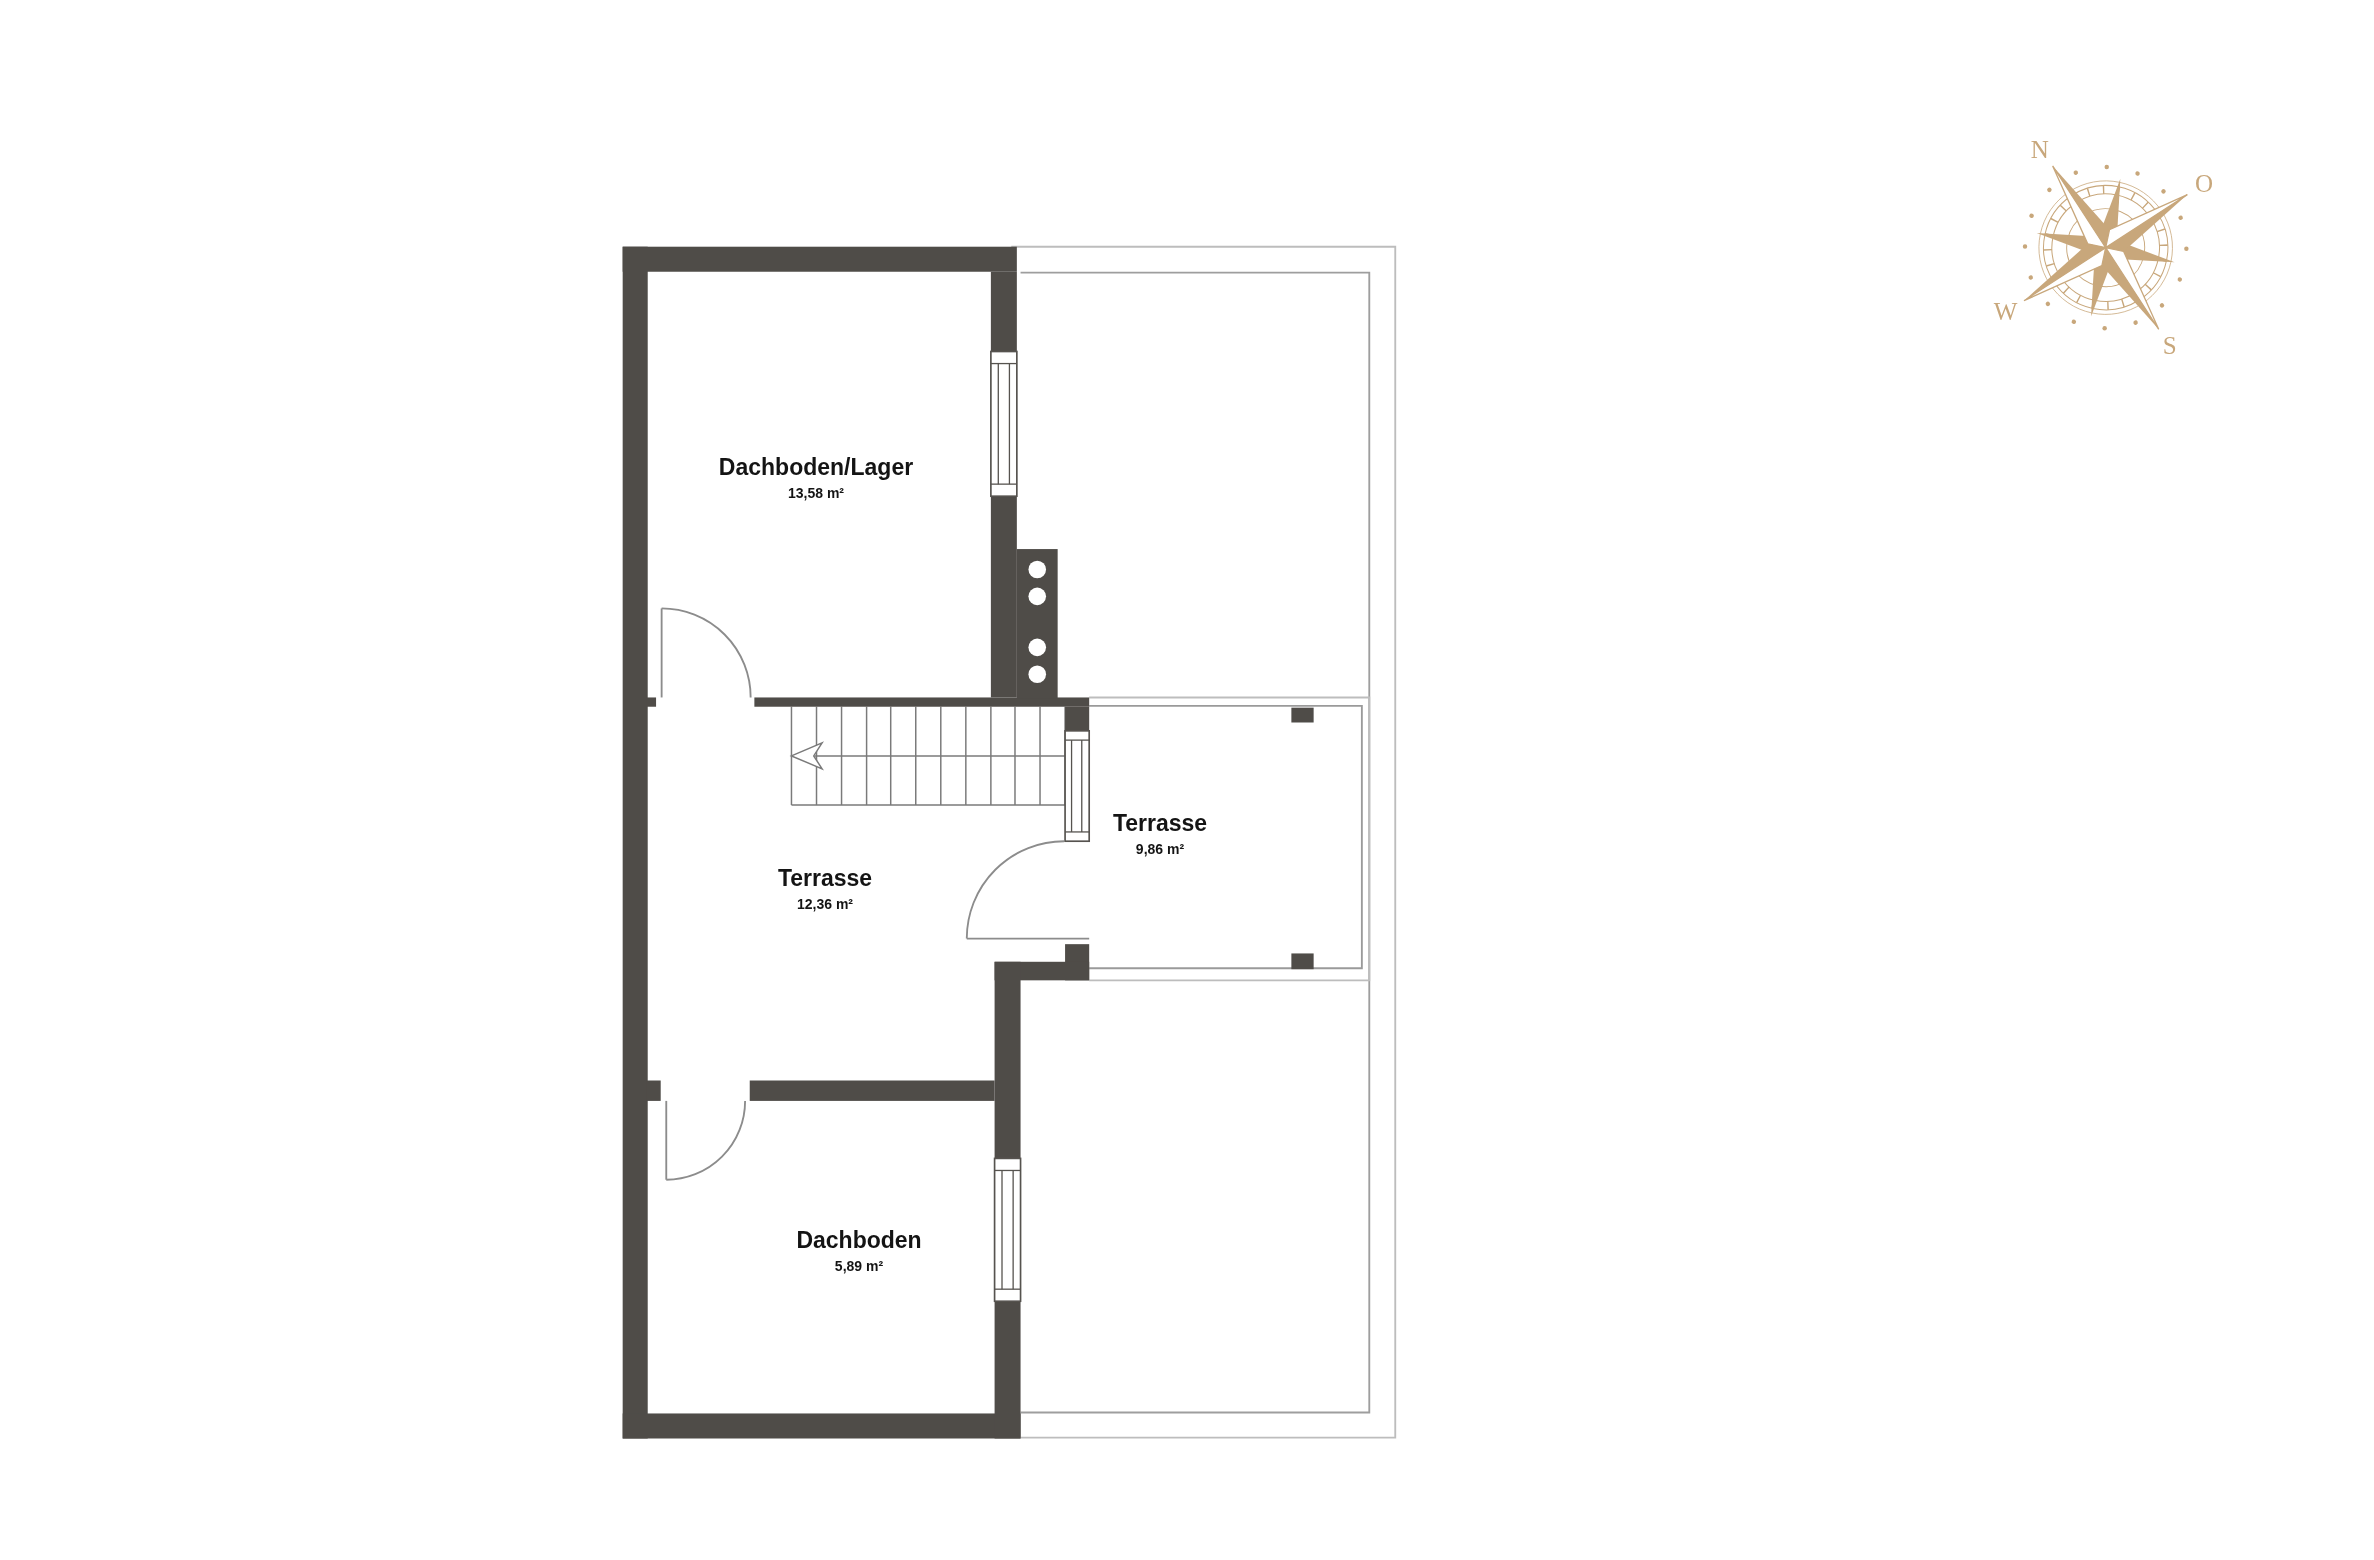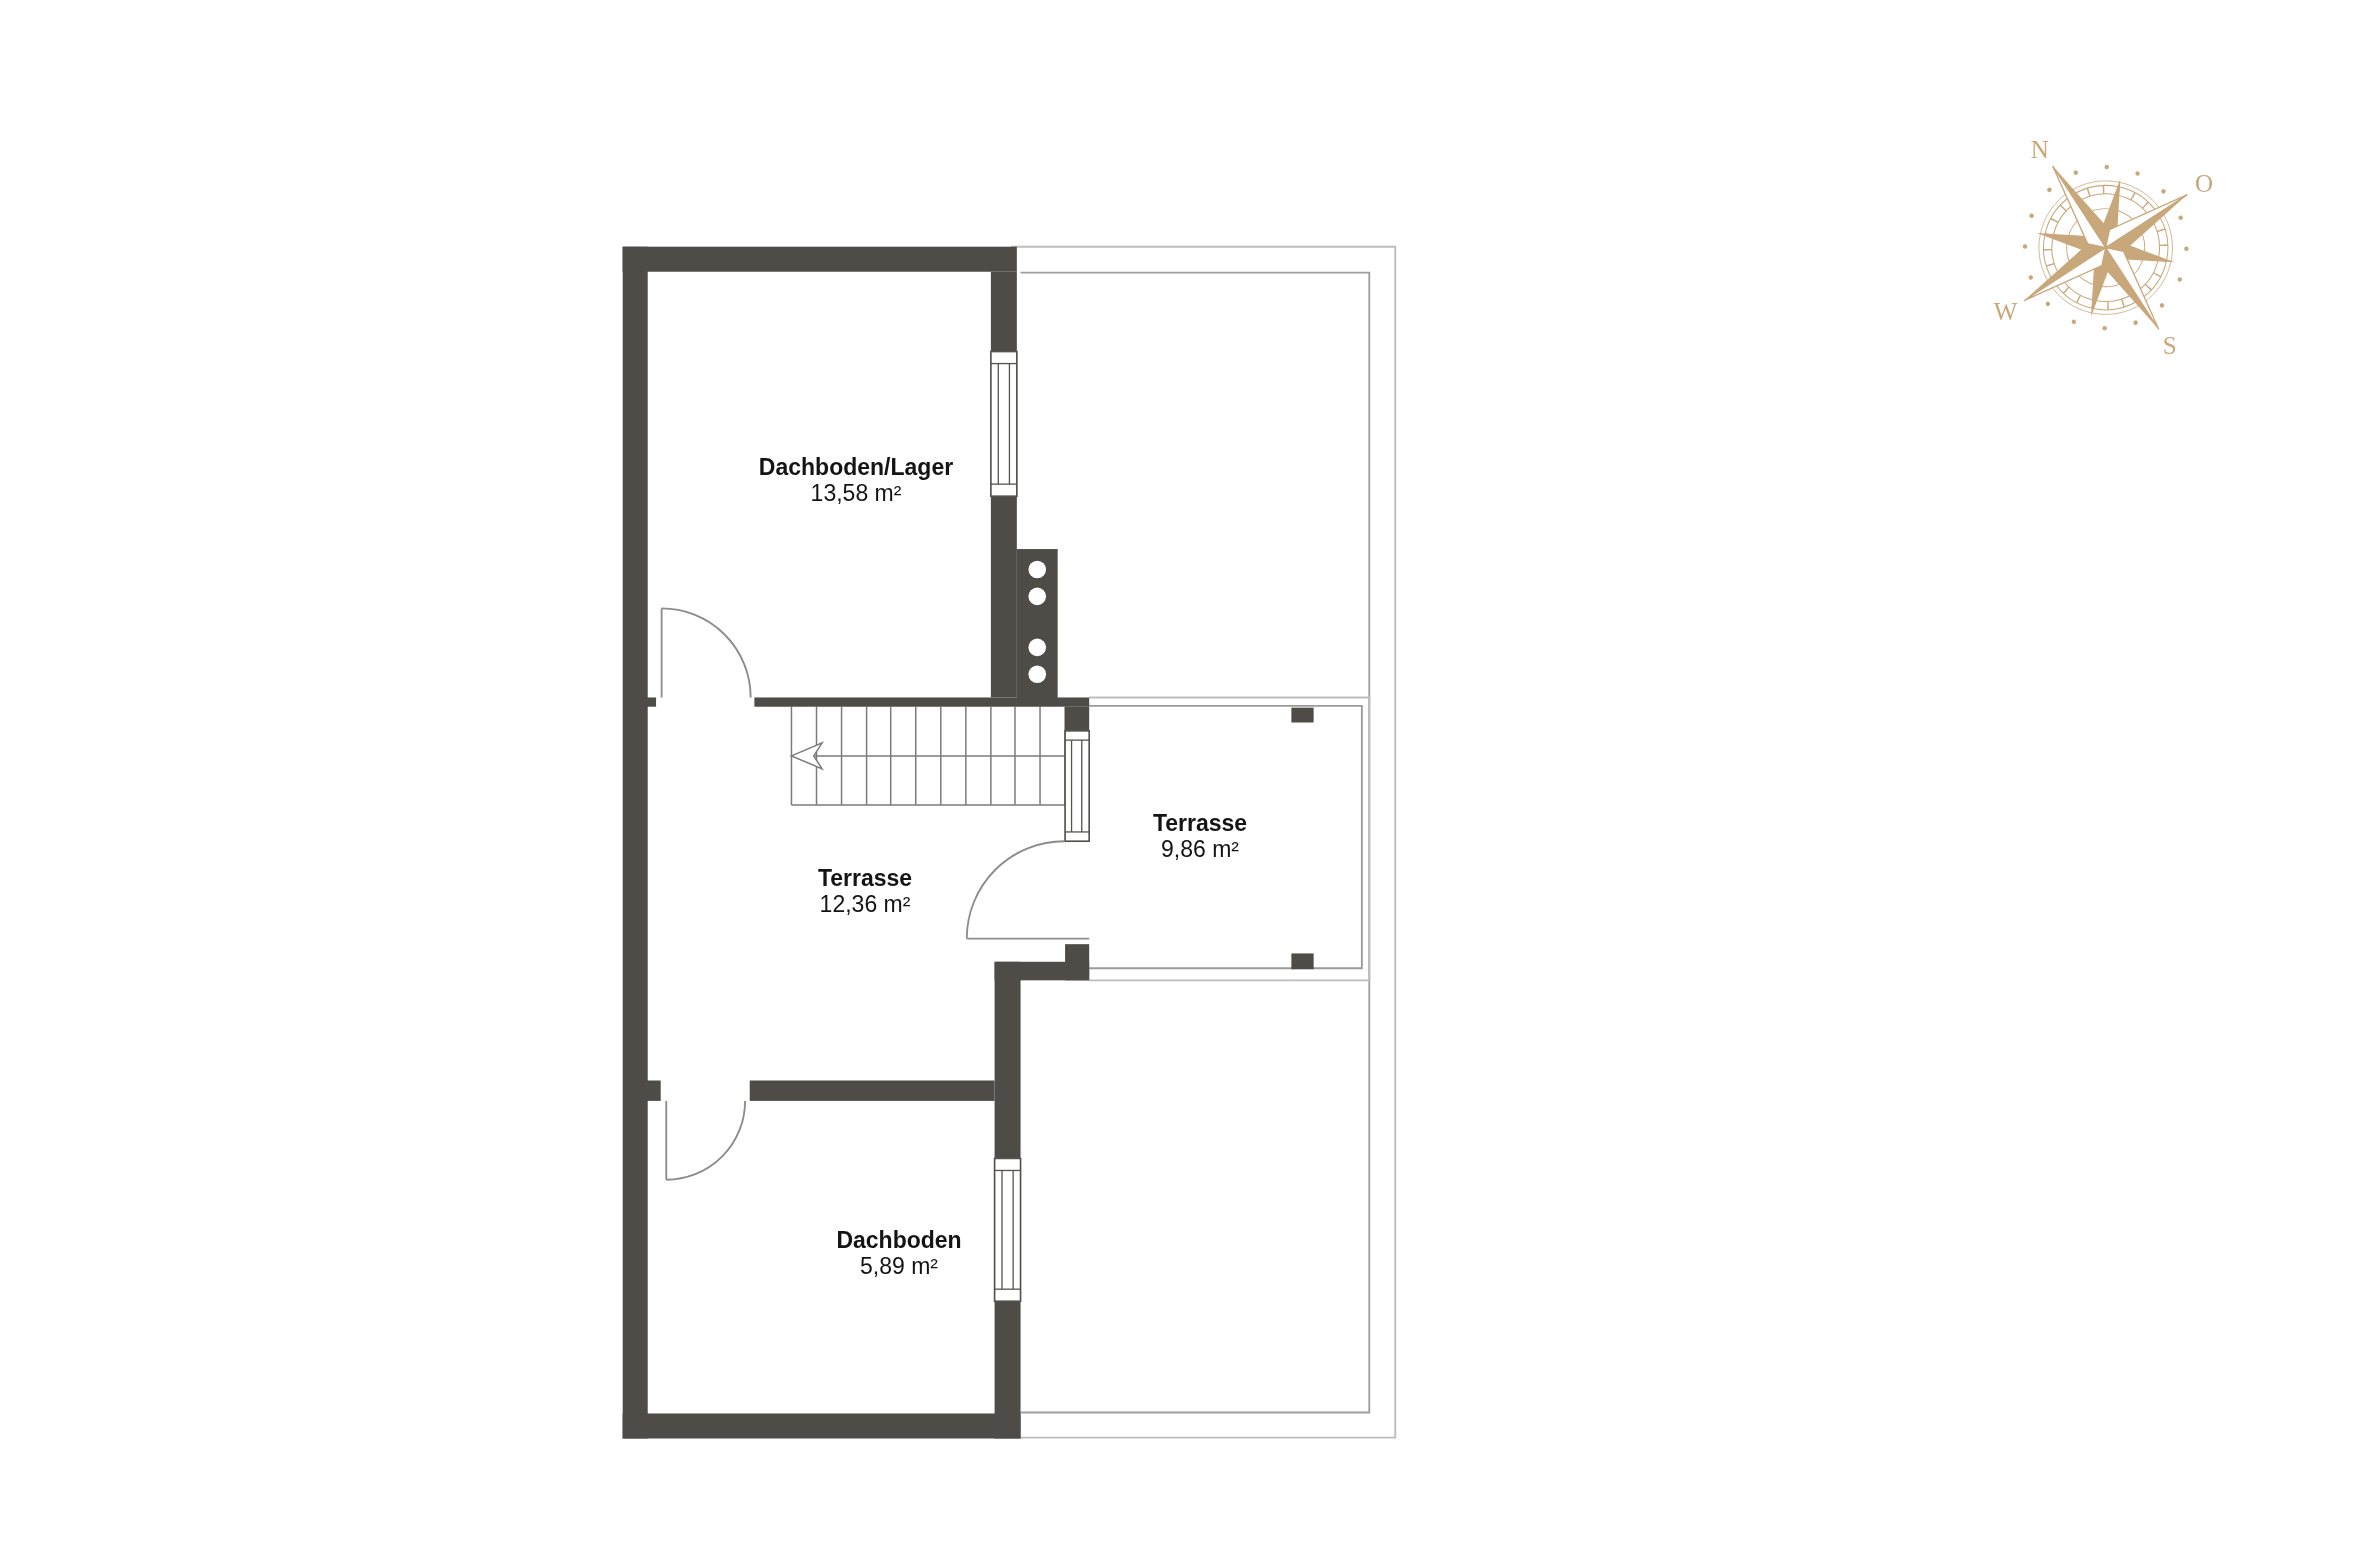--- a/index.html
+++ b/index.html
@@ -19,24 +19,24 @@
   .ter-inner{fill:none;stroke:var(--terrasse-line,#9a9a9a);stroke-width:2;}
   .stair{stroke:var(--stair-line,#7a7a7a);stroke-width:1.6;fill:none;}
   .stair-arrow{fill:#ffffff;stroke:var(--stair-line,#7a7a7a);stroke-width:1.6;stroke-linejoin:miter;}
   .win-body{fill:#ffffff;stroke:var(--window-stroke,#56534f);stroke-width:1.8;}
   .win-line{stroke:var(--window-stroke,#56534f);stroke-width:1.4;fill:none;}
   .door{stroke:var(--door-line,#8c8c8c);stroke-width:2;fill:none;}
   .flue-hole{fill:#ffffff;stroke:none;}
   
   .room-label{
     position:absolute;transform:translate(-50%,-50%);
-    text-align:center;color:var(--text,#141414);white-space:nowrap;line-height:26px;margin-left:40px;
+    text-align:center;color:var(--text,#141414);white-space:nowrap;line-height:26px;
   }
   .room-label .room-name{font-size:23px;font-weight:bold;}
-  .room-label .room-area{font-size:23px;font-weight:normal;}
+  .room-label .room-area{font-size:14px;font-weight:bold;}
   
   .cmp-stroke{fill:none;stroke:var(--compass,#c8a77b);}
   .cmp-fill{fill:var(--compass,#c8a77b);stroke:none;}
   .cmp-open{fill:#ffffff;stroke:var(--compass,#c8a77b);stroke-width:1.4;}
   .cmp-letter{
     font-family:"Liberation Serif", serif;font-size:27px;
     fill:var(--compass,#c8a77b);text-anchor:middle;dominant-baseline:central;
   }
 </style>
 </head>

